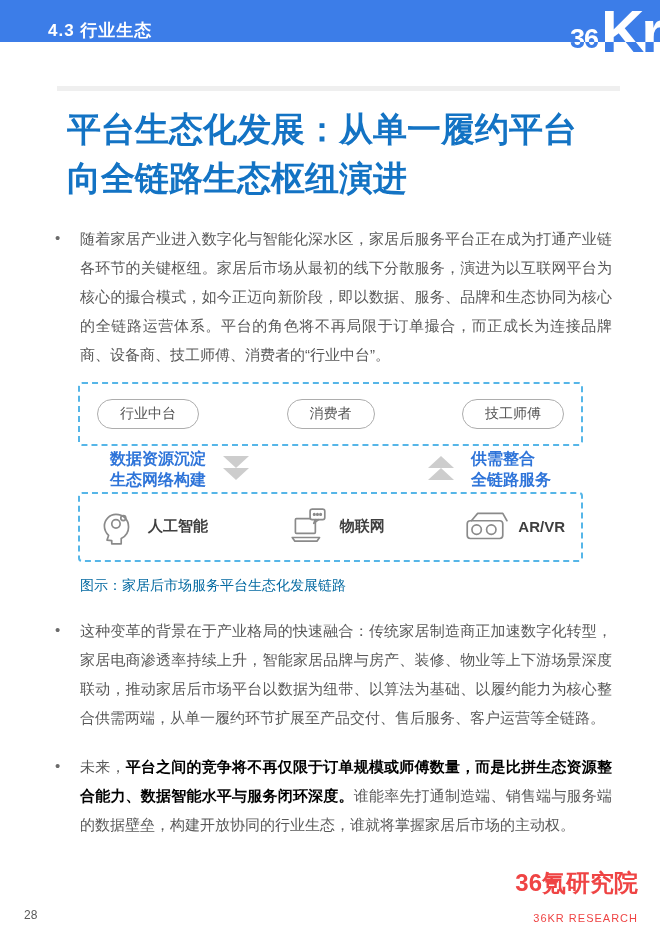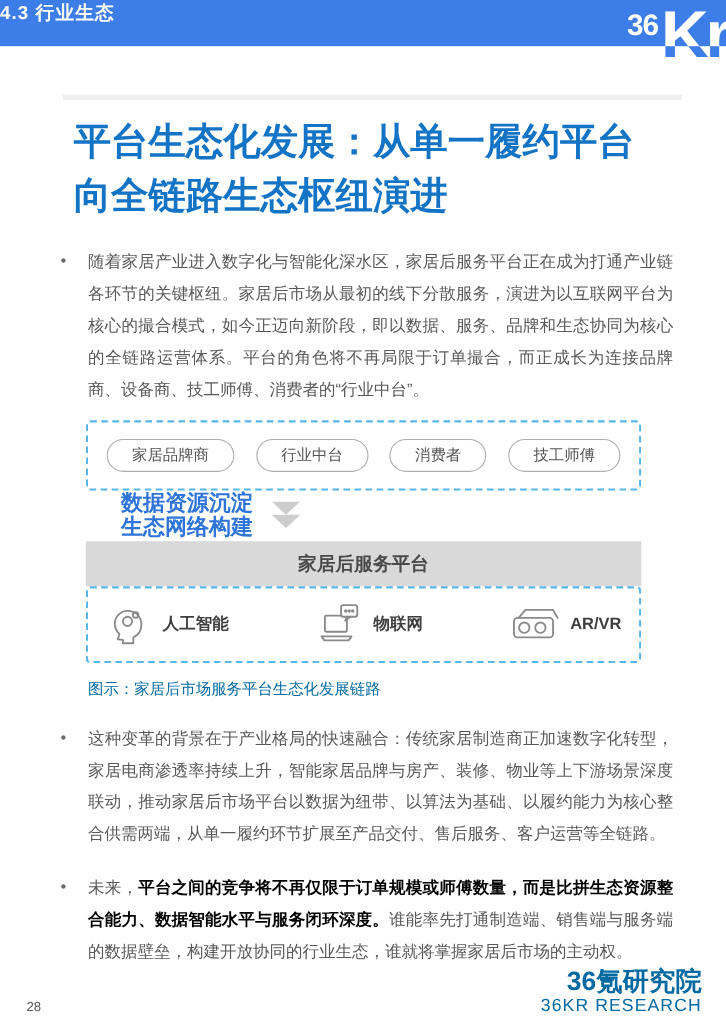--- a/index.html
+++ b/index.html
@@ -6,26 +6,26 @@
   html,body { background:#ffffff; }
   .page {
     position:relative; width:660px; height:934px; margin:0 auto;
     background:#ffffff; overflow:hidden;
     font-family:"Liberation Sans","DejaVu Sans",sans-serif;
     color:#595959;
   }
   
   .header {
     position:relative; height:42px; background:#3C7DE8;
-    display:flex; align-items:flex-start; z-index:3;
+    display:flex; align-items:flex-end; padding-left:48px; z-index:3;
   }
   .section-title { color:#ffffff; font-size:17px; font-weight:bold; letter-spacing:1px; }
   .logo-wrap { position:absolute; top:0; right:-10px; width:100px; height:96px; z-index:4; pointer-events:none; }
   .logo { position:absolute; top:0; left:0; width:100%; height:100%; font-weight:800; }
-  .logo .n { position:absolute; top:8px; left:0; font-size:27px; letter-spacing:-1px; }
+  .logo .n { position:absolute; top:24px; left:0; font-size:27px; letter-spacing:-1px; }
   .logo .k { position:absolute; top:2px; left:31px; font-size:60px; line-height:1; letter-spacing:-3px; }
   .logo-white { color:#ffffff; clip-path: inset(0 0 54px 0); }
   .logo-blue  { color:#3C7DE8; clip-path: inset(42px 0 0 0); }
   
   .title-strip { position:absolute; left:57px; right:40px; top:86px; height:5px; background:#EFEFEF; }
   .content { position:relative; z-index:1; padding:0 48px 0 55px; }
   .doc-title {
     margin:63px 28px 20px 12px; color:#1373C4;
     font-size:34px; font-weight:bold; line-height:1.45;
   }
@@ -41,37 +41,37 @@
     border:2px dashed #56B6E8; border-radius:4px;
     display:flex; align-items:center; justify-content:space-between;
   }
   .actor-box { padding:15px 17px; }
   .pill {
     border:1px solid #ADADAD; border-radius:16px; padding:5px 22px;
     font-size:14px; color:#555555; white-space:nowrap; background:#fff;
   }
   .flow-row { display:flex; justify-content:space-between; align-items:center; padding:5px 32px; height:46px; }
   .flow-group { display:flex; align-items:center; gap:14px; }
-  .flow-labels { font-size:20px; font-weight:bold; line-height:21px; color:#2E74D9; }
+  .flow-labels { font-size:16px; font-weight:bold; line-height:21px; color:#2E74D9; }
   .flow-labels.orange { color:#F0A500; }
   .arrow svg { display:block; }
   .platform-bar {
     background:#D9D9D9; text-align:center; padding:9px 0;
     font-size:17px; font-weight:bold; color:#4A4A4A;
   }
   .tech-box { padding:12px 16px; height:70px; }
   .tech-item { display:flex; align-items:center; gap:10px; }
   .tech-item svg { display:block; stroke:#8A8A8A; fill:none; stroke-width:1.6; stroke-linejoin:round; stroke-linecap:round; }
   .tech-label { font-size:15px; font-weight:bold; color:#3F3F3F; white-space:nowrap;text-align:center; }
   .caption { margin:15px 0 21px 25px; font-size:14px; color:#0369a1; }
   
   .page-num { position:absolute; left:24px; bottom:12px; font-size:12px; color:#595959; z-index:2; }
-  .watermark { position:absolute; right:22px; bottom:10px; text-align:right; z-index:0; color:#0369a1; }
+  .watermark { position:absolute; right:22px; bottom:10px; text-align:right; z-index:0; color:#ef4444; }
   .watermark .cn { font-size:24px; font-weight:bold; line-height:1.1; }
-  .watermark .en { font-size:16px; letter-spacing:1px; }
+  .watermark .en { font-size:11px; letter-spacing:1px;margin-top:16px; }
 </style>
 </head>
 <body>
 
 <div class="page">
 
   <div class="header">
     <span class="section-title">4.3  行业生态</span>
     <div class="logo-wrap">
       <div class="logo logo-white">
@@ -97,42 +97,52 @@
     <h1 class="doc-title">平台生态化发展：从单一履约平台向全链路生态枢纽演进</h1>
 
     <div class="bullet">
       <span class="dot">•</span>
       <p class="bullet-text"><span>随着家居产业进入数字化与智能化深水区，家居后服务平台正在成为打通产业链各环节的关键枢纽。家居后市场从最初的线下分散服务，演进为以互联网平台为核心的撮合模式，如今正迈向新阶段，即以数据、服务、品牌和生态协同为核心的全链路运营体系。平台的角色将不再局限于订单撮合，而正成长为连接品牌商、设备商、技工师傅、消费者的“行业中台”。</span></p>
     </div>
 
     <div class="diagram">
 
       <div class="dash-box actor-box">
-        <span class="pill">家居品牌商</span>
         <span class="pill">行业中台</span>
         <span class="pill">消费者</span>
         <span class="pill">技工师傅</span>
       </div>
 
       <div class="flow-row">
         <div class="flow-group">
           <div class="flow-labels">
             <div>数据资源沉淀</div>
             <div>生态网络构建</div>
           </div>
           <span class="arrow">
             <svg width="32" height="26" viewBox="0 0 32 26">
                 <polygon points="3,0 29,0 16,12" fill="#CDCDCD"></polygon>
                 <polygon points="3,12 29,12 16,24" fill="#CDCDCD"></polygon>
               </svg>
           </span>
         </div>
+        <div class="flow-group">
+          <span class="arrow">
+            <svg width="32" height="26" viewBox="0 0 32 26">
+                <polygon points="16,0 3,12 29,12" fill="#CDCDCD"></polygon>
+                <polygon points="16,12 3,24 29,24" fill="#CDCDCD"></polygon>
+              </svg>
+          </span>
+          <div class="flow-labels">
+            <div>供需整合</div>
+            <div>全链路服务</div>
+          </div>
+        </div>
       </div>
 
-      <div class="platform-bar">家居后服务平台</div>
 
 
       <div class="dash-box tech-box">
         <div class="tech-item">
           <span>
             <svg width="42" height="42" viewBox="0 0 40 40">
               <path d="M24 36v-5c4-2 7-6 7-11 0-7-5-12-12-12-6 0-11 5-11 11 0 4 2 7 4 9l-1.5 4.5 4.5.5v3z"></path>
               <circle cx="19" cy="17" r="4"></circle>
               <circle cx="26" cy="11.5" r="2.4"></circle>
             </svg>

